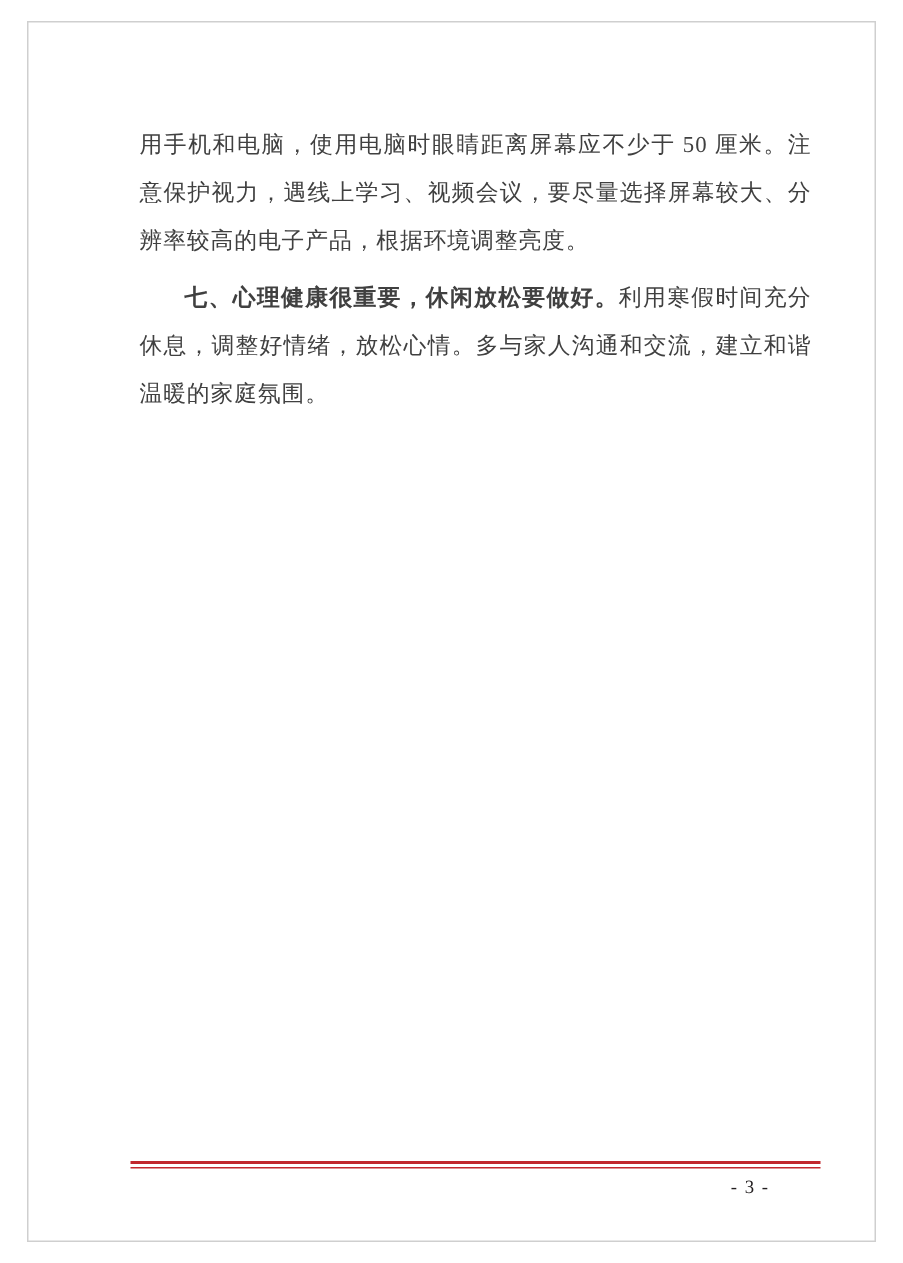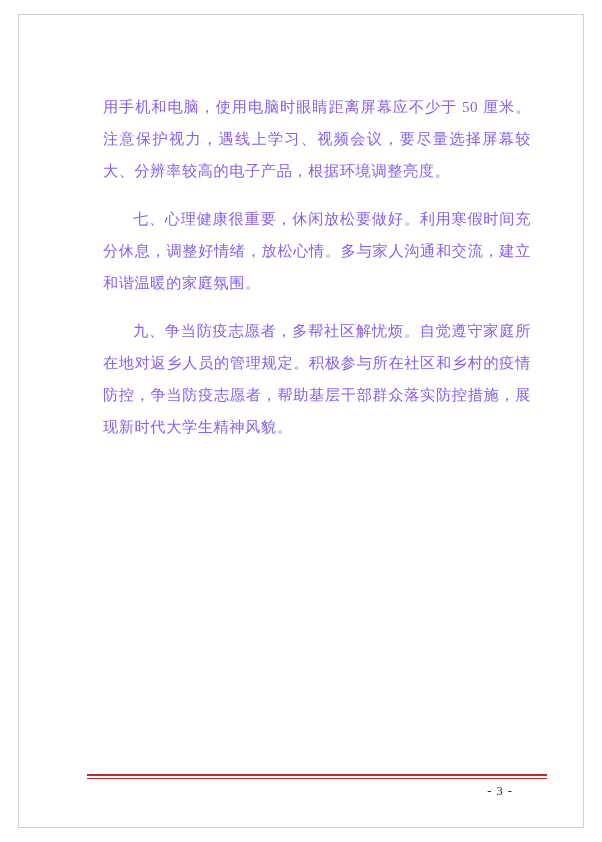--- a/index.html
+++ b/index.html
@@ -30,31 +30,31 @@
   }
   .content {
     position: absolute;
     left: 68px;
     top: 60px;
     width: 460px;
   }
   .para {
     font-size: 15.2px;
     line-height: 32px;
-    color: #8b5cf6;
+    color: #404040;
     letter-spacing: 0.6px;
     text-align: justify;
     text-justify: inter-ideograph;
-    margin: 16px;
+    margin: 6px;
   }
   .para.indent {
     text-indent: 30px;
   }
   .bold {
-    font-weight: normal;
+    font-weight: bold;
   }
   .footer-rules {
     position: absolute;
     left: 68px;
     bottom: 47px;
     width: 460px;
     height: 6px;
   }
   .rule-thick {
     position: absolute;
@@ -91,23 +91,20 @@
 
       <p class="para">
         <span>用手机和电脑，使用电脑时眼睛距离屏幕应不少于 50 厘米。注意保护视力，遇线上学习、视频会议，要尽量选择屏幕较大、分辨率较高的电子产品，根据环境调整亮度。</span>
       </p>
 
       <p class="para indent">
         <span class="bold">七、心理健康很重要，休闲放松要做好。</span><span>利用寒假时间充分休息，调整好情绪，放松心情。多与家人沟通和交流，建立和谐温暖的家庭氛围。</span>
       </p>
 
 
-      <p class="para indent">
-        <span class="bold">九、争当防疫志愿者，多帮社区解忧烦。</span><span>自觉遵守家庭所在地对返乡人员的管理规定。积极参与所在社区和乡村的疫情防控，争当防疫志愿者，帮助基层干部群众落实防控措施，展现新时代大学生精神风貌。</span>
-      </p>
 
     </div>
 
     <div class="footer-rules">
       <div class="rule-thick" style="background: rgb(193, 39, 45);"></div>
       <div class="rule-thin" style="background: rgb(193, 39, 45);"></div>
     </div>
 
     <div class="page-number">- 3 -</div>
 

